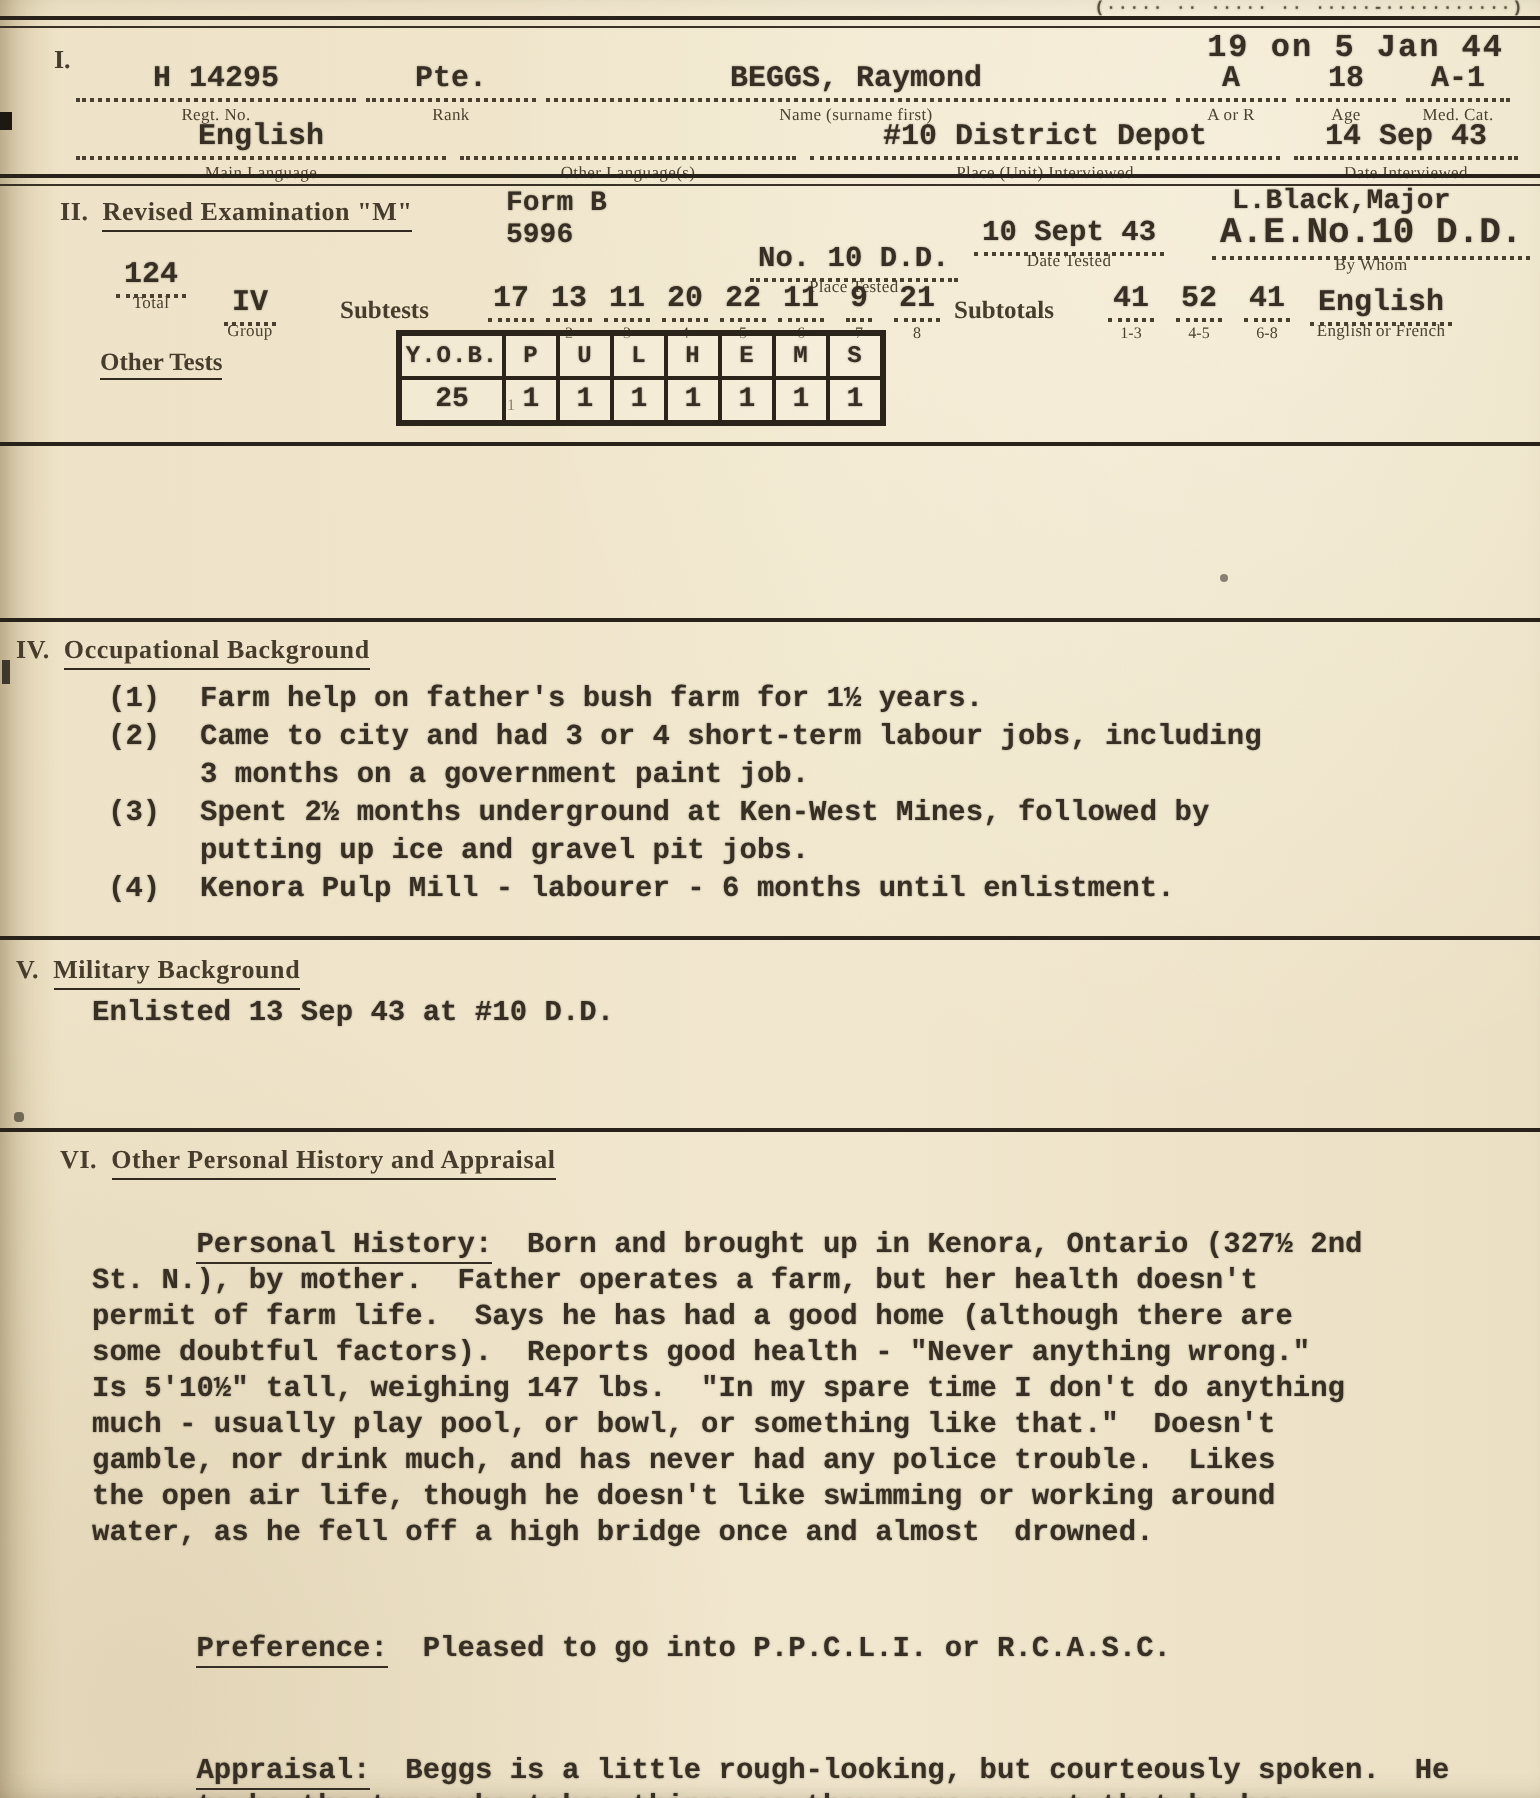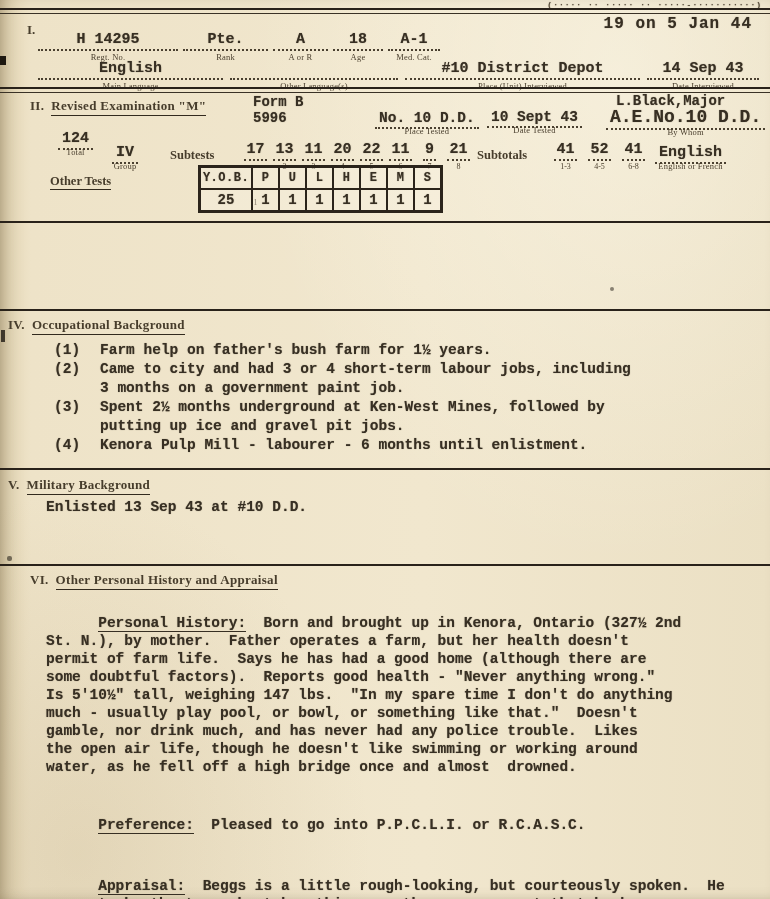--- a/index.html
+++ b/index.html
@@ -66,20 +66,24 @@
     <span class="age-note typed">19 on 5 Jan 44</span>
     <div class="frow" style="position:absolute;left:38px;top:16px;width:722px;gap:5px;">
       <div class="field" style="width:140px;">
         <div class="val typed">H 14295</div>
         <div class="lbl print">Regt. No.</div>
       </div>
       <div class="field" style="width:85px;">
         <div class="val typed">Pte.</div>
         <div class="lbl print">Rank</div>
       </div>
+      <div class="field" style="width:310px;">
+        <div class="val typed">BEGGS, Raymond</div>
+        <div class="lbl print">Name (surname first)</div>
+      </div>
       <div class="field" style="width:55px;">
         <div class="val typed">A</div>
         <div class="lbl print">A or R</div>
       </div>
       <div class="field" style="width:50px;">
         <div class="val typed">18</div>
         <div class="lbl print">Age</div>
       </div>
       <div class="field" style="width:52px;">
         <div class="val typed">A-1</div>
@@ -110,21 +114,21 @@
 
   <div class="sec" style="top:92px;height:129px;">
     <div class="abs sec-head print" style="left:30px;top:6px;">
       <span>II.</span>
       <span class="t">Revised Examination "M"</span>
     </div>
     <div class="abs typed" style="left:253px;top:2px;font-size:14px;">Form B</div>
     <div class="abs typed" style="left:253px;top:18px;font-size:14px;">5996</div>
     <div class="abs typed" style="left:616px;top:1px;font-size:14px;">L.Black,Major</div>
 
-    <div class="abs" style="left:375px;top:16px;text-align:center;">
+    <div class="abs" style="left:375px;top:28px;text-align:center;">
       <span class="typed dotline" style="font-size:14.5px;">No. 10 D.D.</span>
       <span class="sublbl print">Place Tested</span>
     </div>
     <div class="abs" style="left:487px;top:15px;text-align:center;">
       <span class="typed dotline" style="font-size:14.5px;">10 Sept 43</span>
       <span class="sublbl print">Date Tested</span>
     </div>
     <div class="abs" style="left:606px;top:15px;text-align:center;">
       <span class="typed dotline" style="font-size:18px;">A.E.No.10 D.D.</span>
       <span class="sublbl print">By Whom</span>

